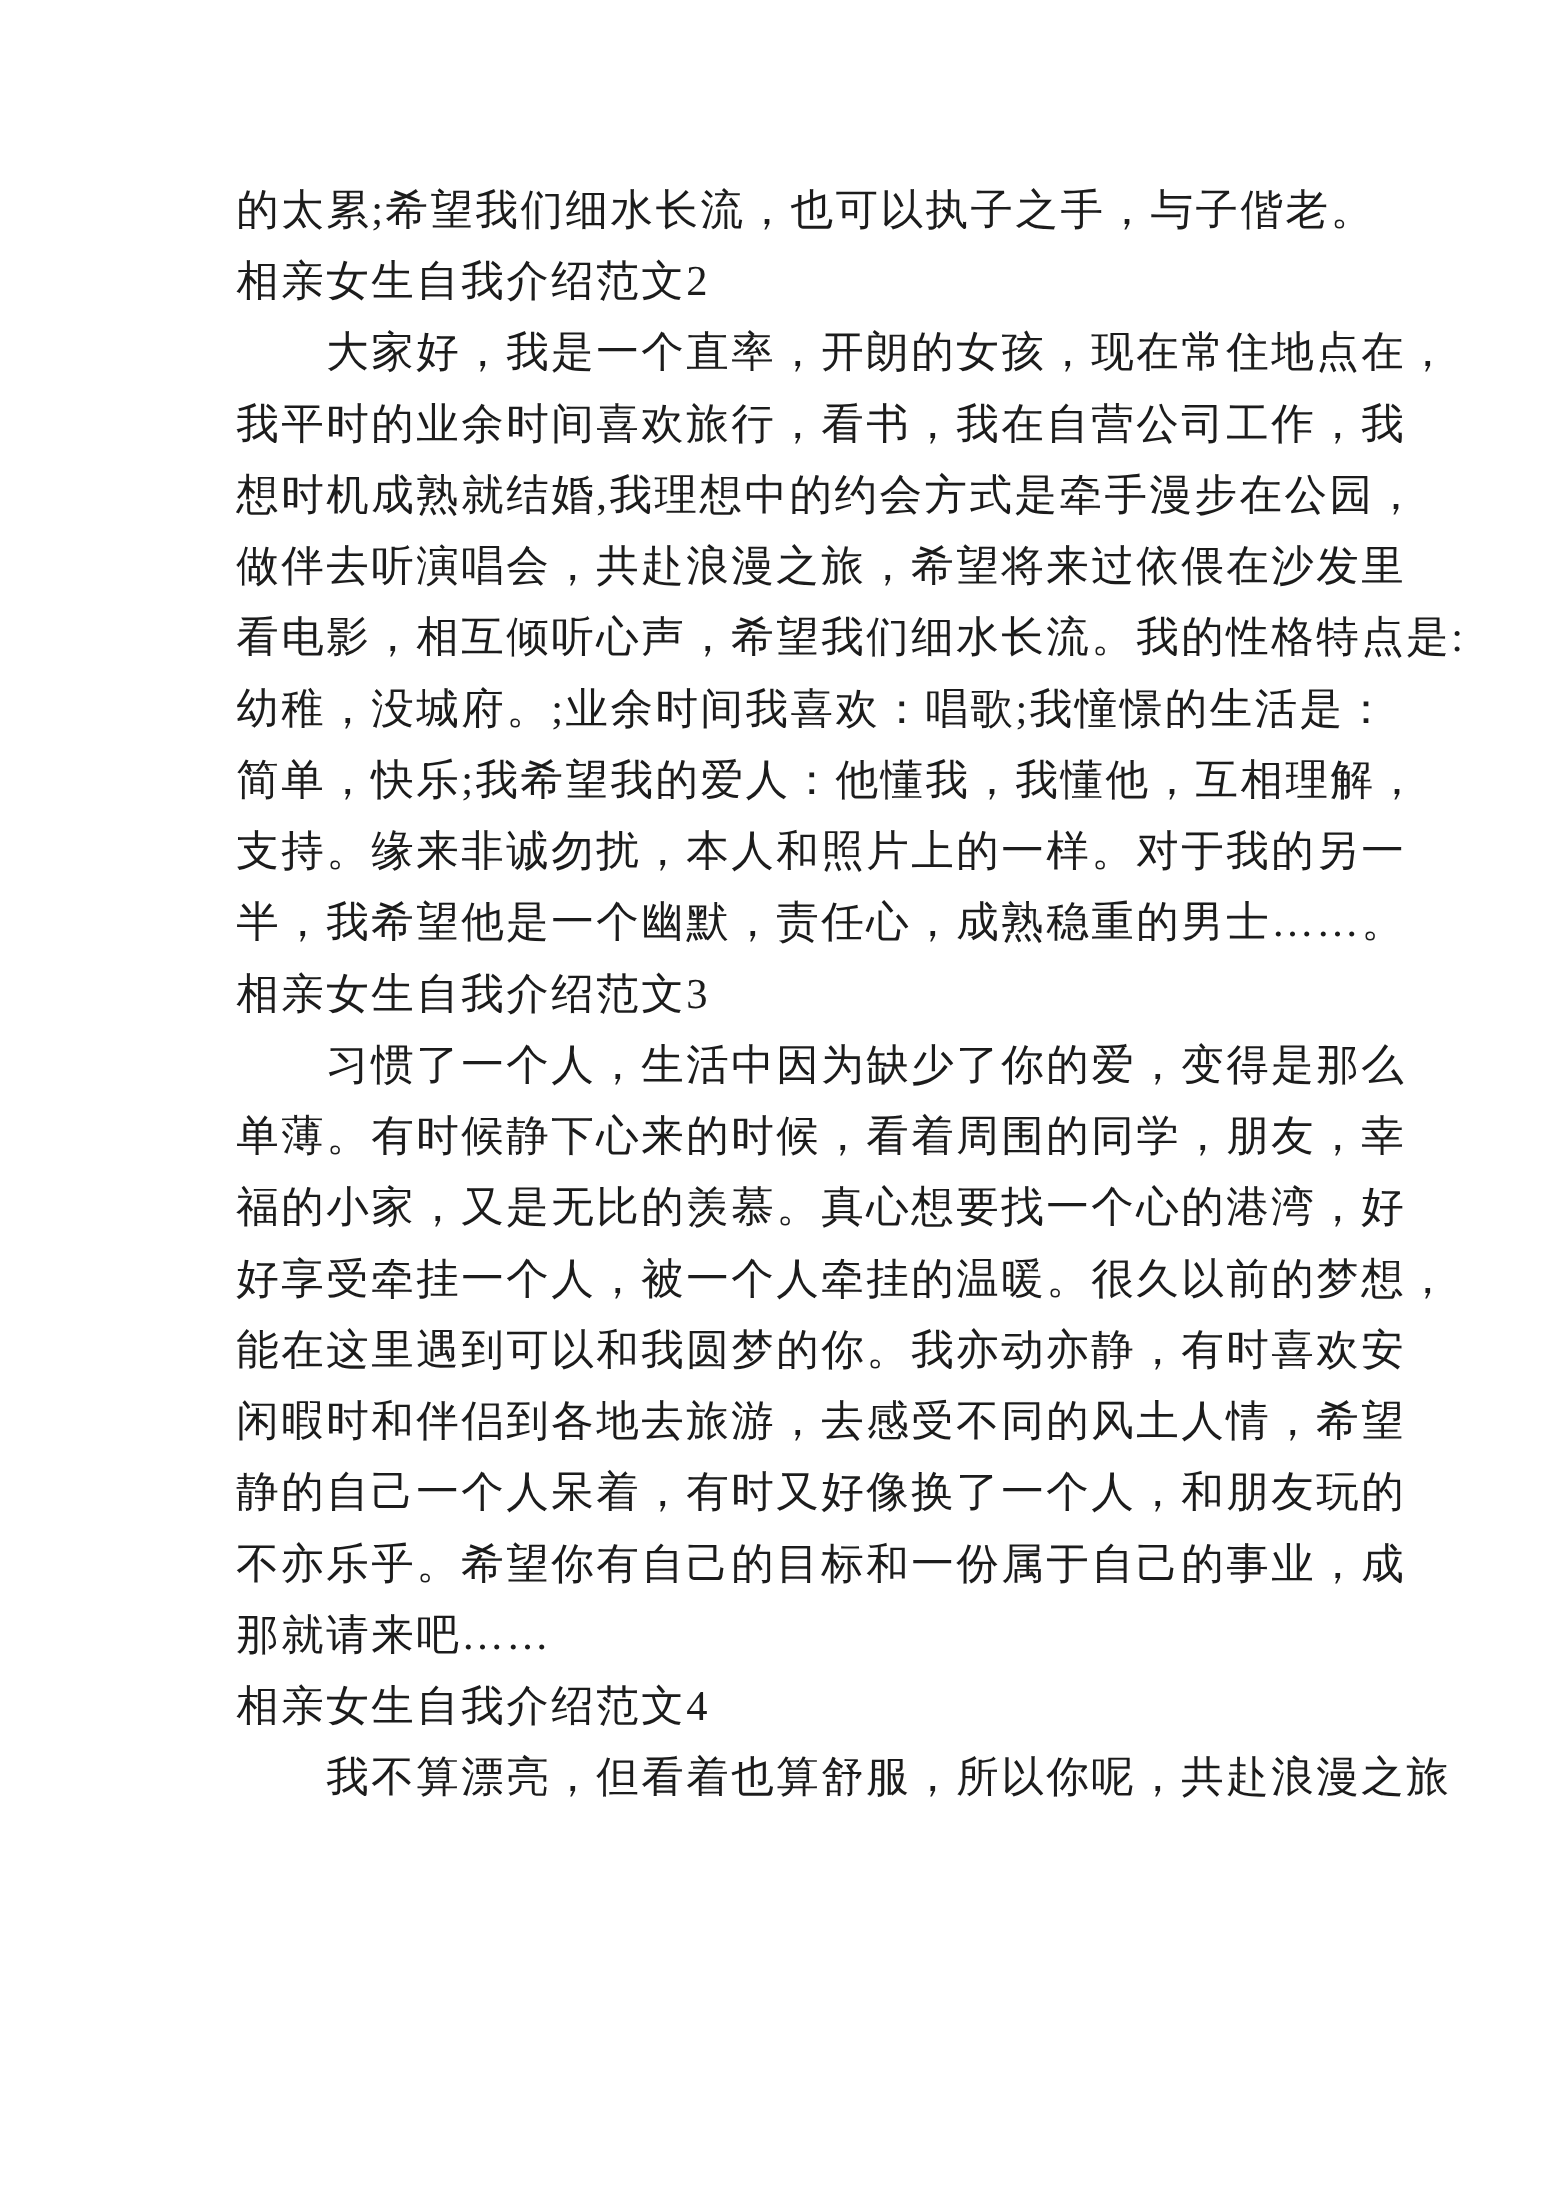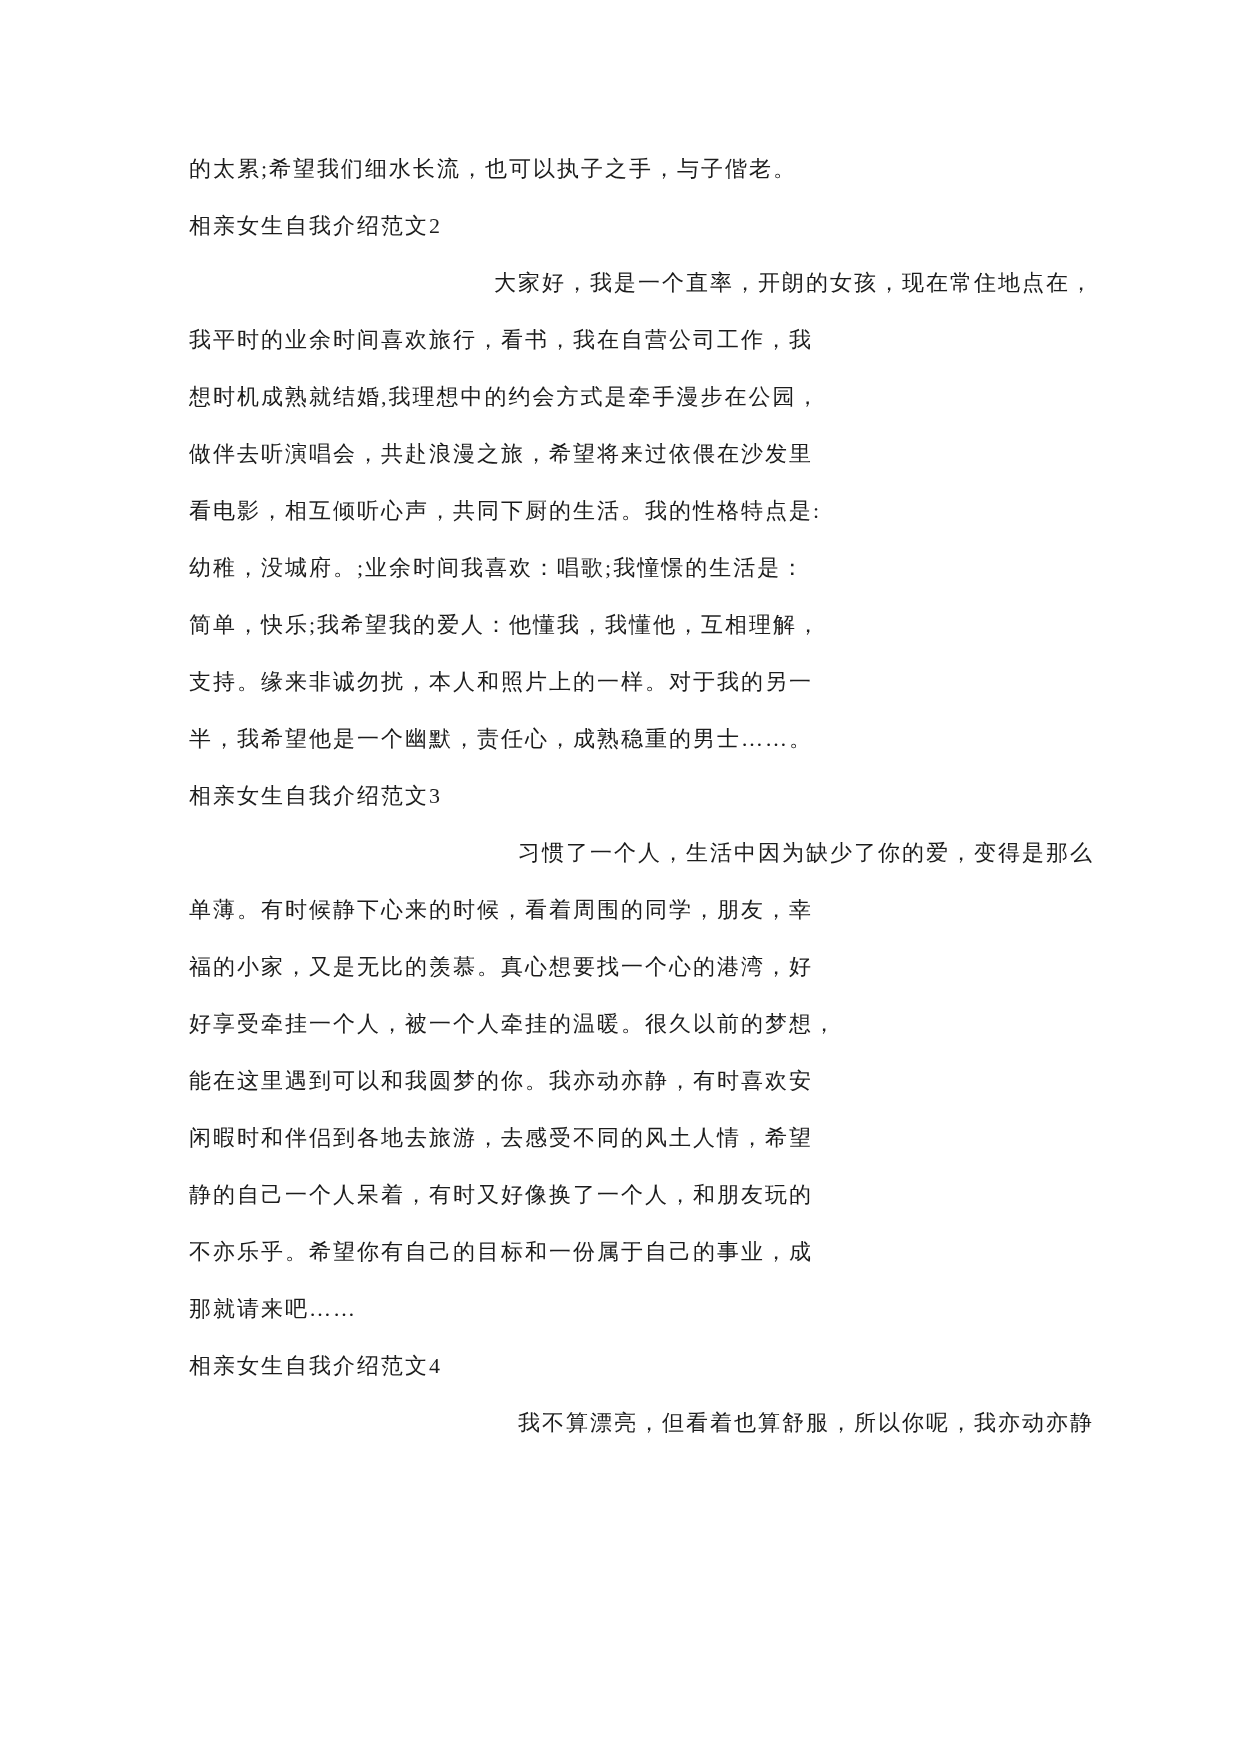--- a/index.html
+++ b/index.html
@@ -16,21 +16,21 @@
     font-family: "Liberation Serif", "DejaVu Serif", serif;
     color: #1c1c1c;
   }
   .textblock {
     position: absolute;
     left: 189px;
     top: 140px;
     width: 905px;
   }
   .line {
-    font-size: 22px;
+    font-size: 34px;
     line-height: 57px;
     height: 57px;
     letter-spacing: 2px;
     white-space: nowrap;
     font-weight: 400;
     font-family: Liberation Serif, serif;
   }
   .line.indent {
     text-indent: 72px;
     text-align: right;
@@ -40,31 +40,31 @@
 <body>
 
 <div class="page">
   <div class="textblock">
       <div class="line">的太累;希望我们细水长流，也可以执子之手，与子偕老。</div>
       <div class="line">相亲女生自我介绍范文2</div>
       <div class="line indent">大家好，我是一个直率，开朗的女孩，现在常住地点在，</div>
       <div class="line">我平时的业余时间喜欢旅行，看书，我在自营公司工作，我</div>
       <div class="line">想时机成熟就结婚,我理想中的约会方式是牵手漫步在公园，</div>
       <div class="line">做伴去听演唱会，共赴浪漫之旅，希望将来过依偎在沙发里</div>
-      <div class="line">看电影，相互倾听心声，共同下厨的生活。我的性格特点是:</div>
+      <div class="line">看电影，相互倾听心声，希望我们细水长流。我的性格特点是:</div>
       <div class="line">幼稚，没城府。;业余时间我喜欢：唱歌;我憧憬的生活是：</div>
       <div class="line">简单，快乐;我希望我的爱人：他懂我，我懂他，互相理解，</div>
       <div class="line">支持。缘来非诚勿扰，本人和照片上的一样。对于我的另一</div>
       <div class="line">半，我希望他是一个幽默，责任心，成熟稳重的男士……。</div>
       <div class="line">相亲女生自我介绍范文3</div>
       <div class="line indent">习惯了一个人，生活中因为缺少了你的爱，变得是那么</div>
       <div class="line">单薄。有时候静下心来的时候，看着周围的同学，朋友，幸</div>
       <div class="line">福的小家，又是无比的羡慕。真心想要找一个心的港湾，好</div>
       <div class="line">好享受牵挂一个人，被一个人牵挂的温暖。很久以前的梦想，</div>
       <div class="line">能在这里遇到可以和我圆梦的你。我亦动亦静，有时喜欢安</div>
       <div class="line">闲暇时和伴侣到各地去旅游，去感受不同的风土人情，希望</div>
       <div class="line">静的自己一个人呆着，有时又好像换了一个人，和朋友玩的</div>
       <div class="line">不亦乐乎。希望你有自己的目标和一份属于自己的事业，成</div>
       <div class="line">那就请来吧……</div>
       <div class="line">相亲女生自我介绍范文4</div>
-      <div class="line indent">我不算漂亮，但看着也算舒服，所以你呢，我亦动亦静</div>
+      <div class="line indent">我不算漂亮，但看着也算舒服，所以你呢，共赴浪漫之旅</div>
     </div>
 </div>
 
 </body></html>

